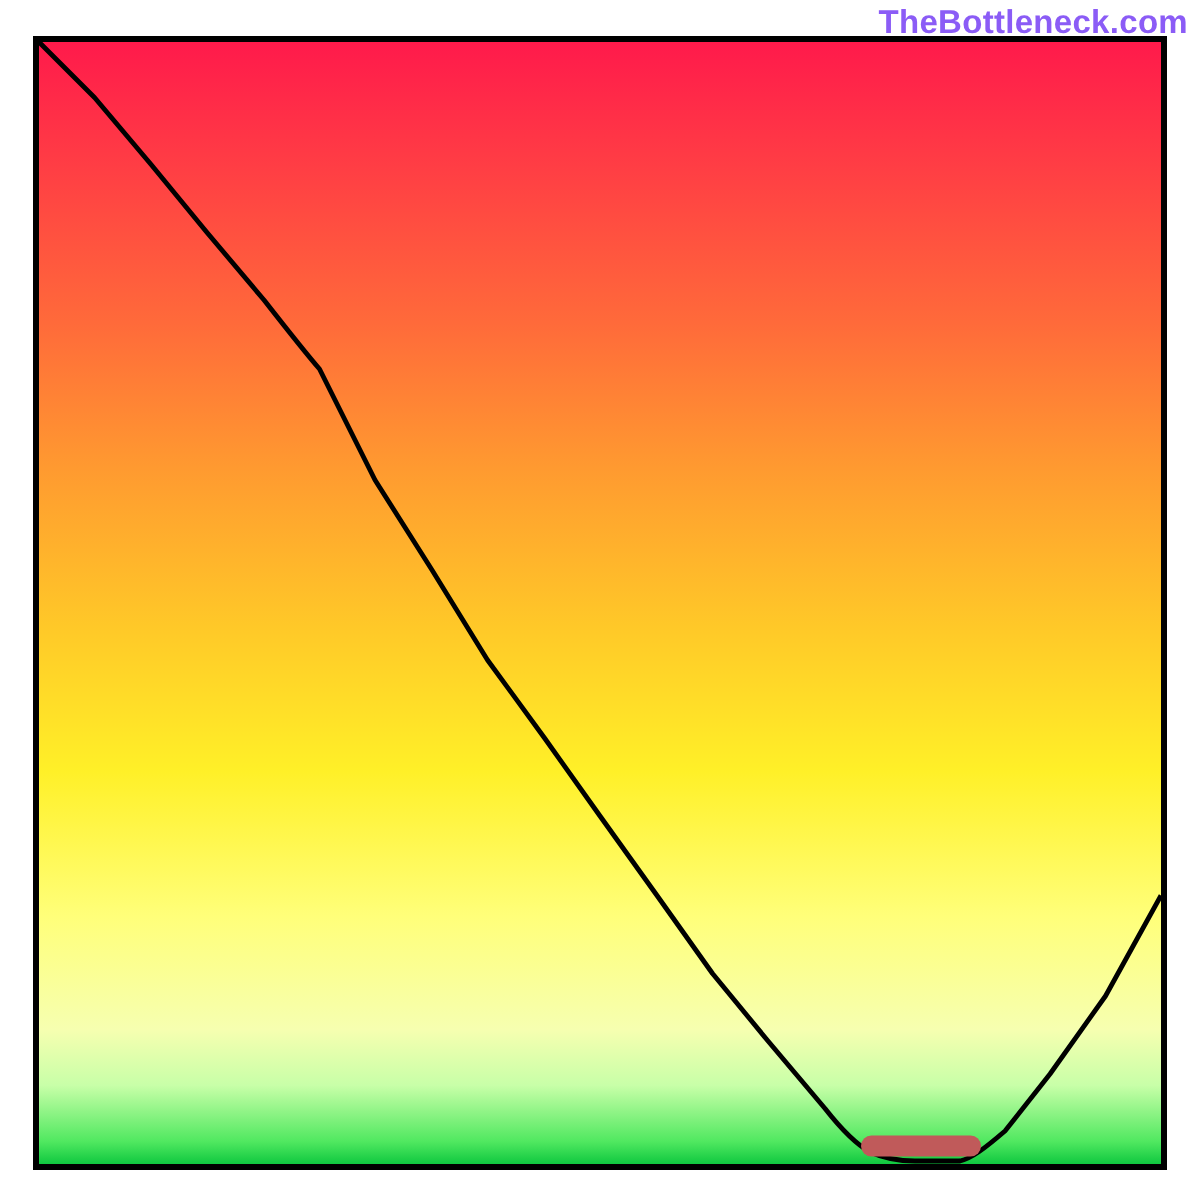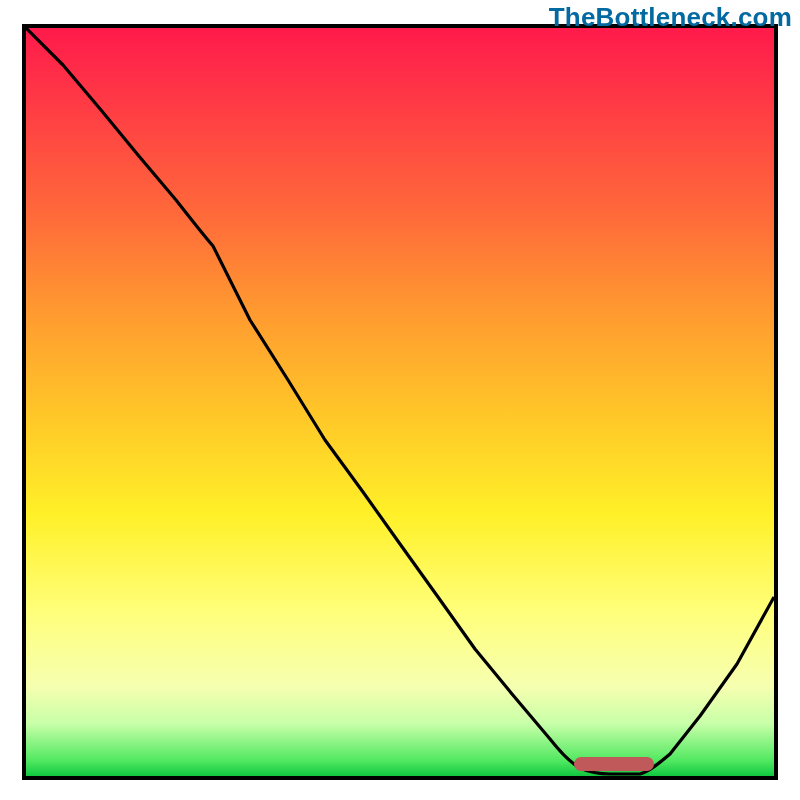--- a/index.html
+++ b/index.html
@@ -13,23 +13,23 @@
   }
   .container {
     position: relative;
     width: 800px;
     height: 800px;
   }
   .watermark {
     position: absolute;
     top: 2px;
     right: 8px;
-    font-size: 26px;
+    font-size: 22px;
     font-weight: 600;
-    color: #0369a1;
+    color: #8b5cf6;
     z-index: 10;
     letter-spacing: 0.2px;
   }
   .plot-frame {
     position: absolute;
     left: 22px;
     top: 24px;
     width: 756px;
     height: 756px;
     border: 4px solid #000000;

